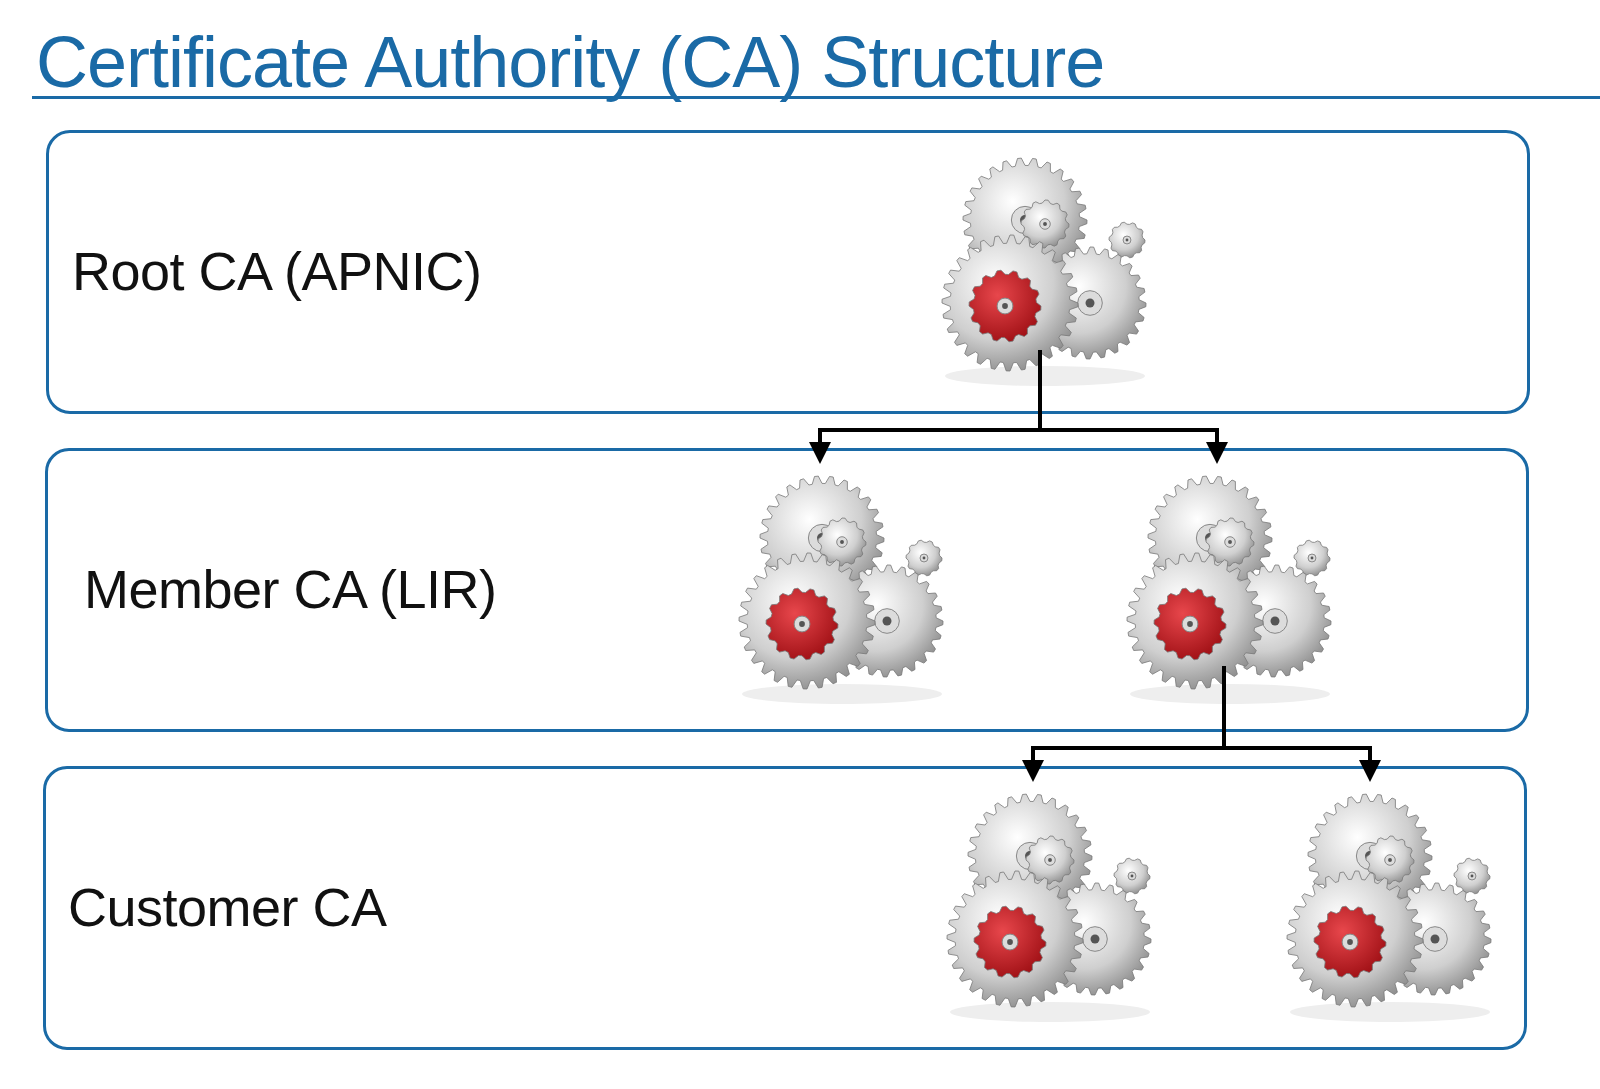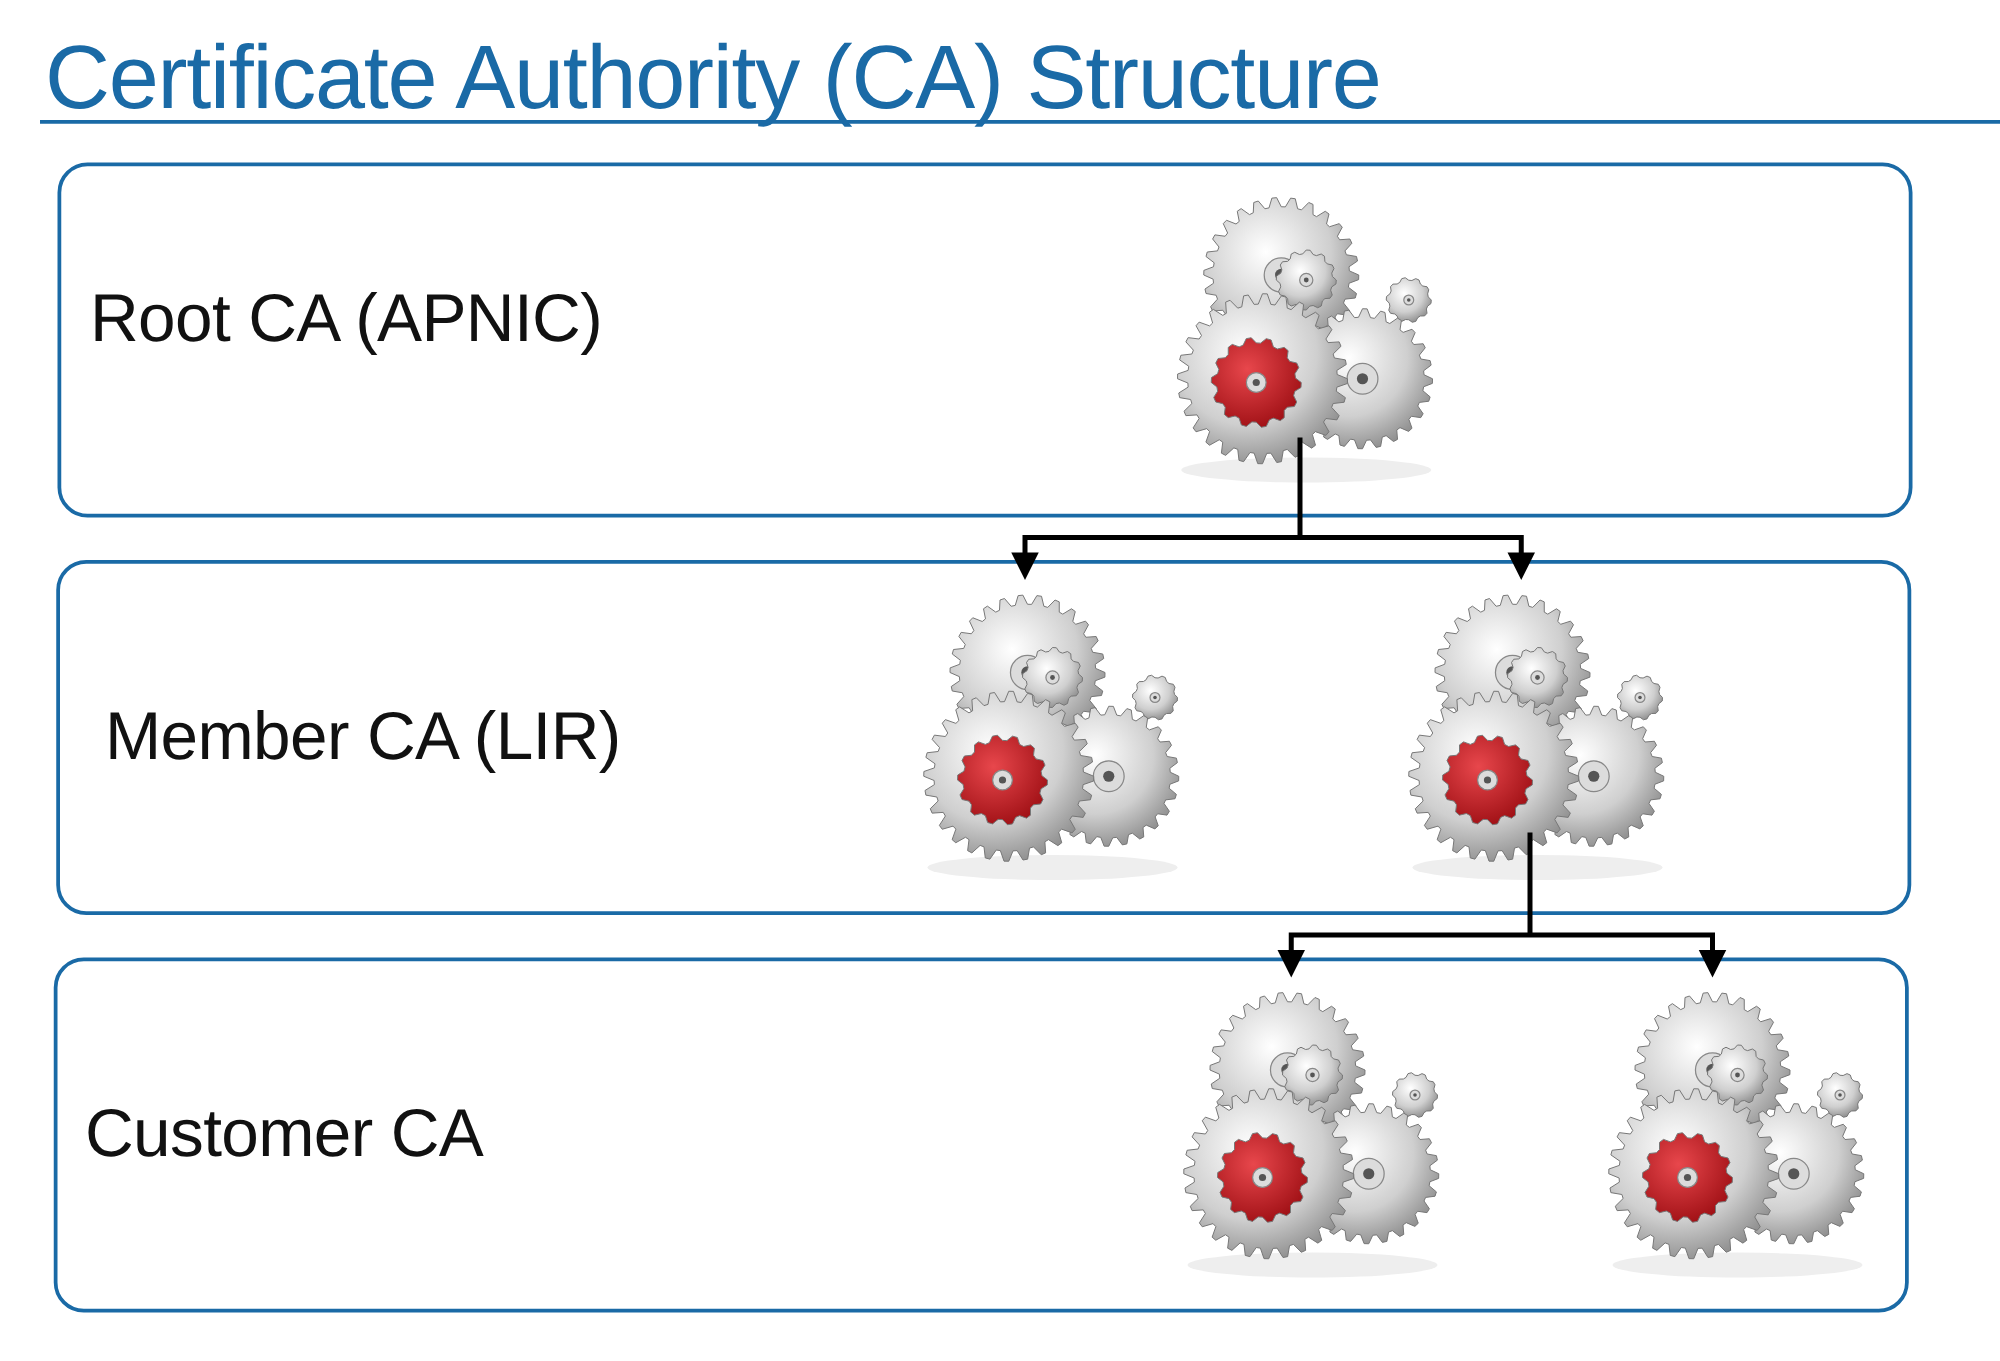--- a/index.html
+++ b/index.html
@@ -14,21 +14,21 @@
 </head>
 <body>
 
 <div class="title">Certificate Authority (CA) Structure</div>
 <div class="title-rule"></div>
 
 <div class="tier" style="left:46px;top:130px;width:1484px;height:284px;"></div>
 <div class="tier" style="left:45px;top:448px;width:1484px;height:284px;"></div>
 <div class="tier" style="left:43px;top:766px;width:1484px;height:284px;"></div>
 
-<div class="tier-label" style="left:72px;top:224px;">Root CA (APNIC)</div>
+<div class="tier-label" style="left:72px;top:240px;">Root CA (APNIC)</div>
 <div class="tier-label" style="left:84px;top:558px;">Member CA (LIR)</div>
 <div class="tier-label" style="left:68px;top:876px;">Customer CA</div>
 
 <svg width="0" height="0" style="position:absolute">
   <defs>
     <radialGradient id="silver" cx="40%" cy="35%" r="70%">
       <stop offset="0" stop-color="#ffffff"></stop>
       <stop offset="0.6" stop-color="#cfcfcf"></stop>
       <stop offset="1" stop-color="#8a8a8a"></stop>
     </radialGradient>

